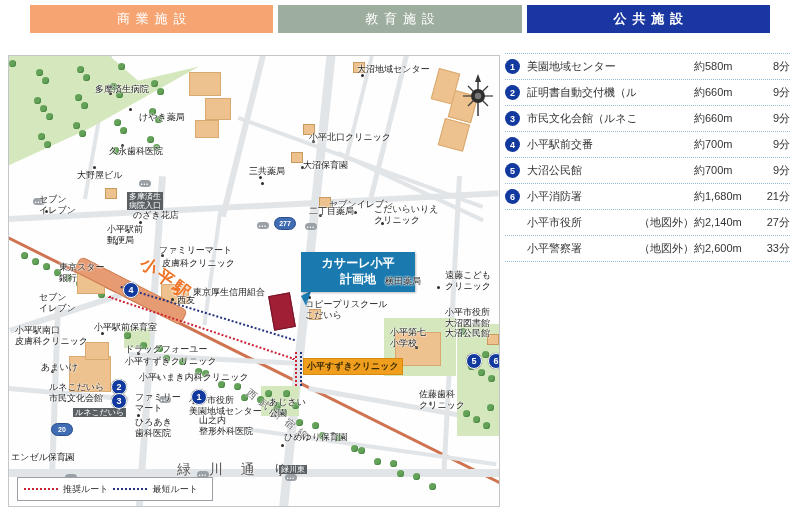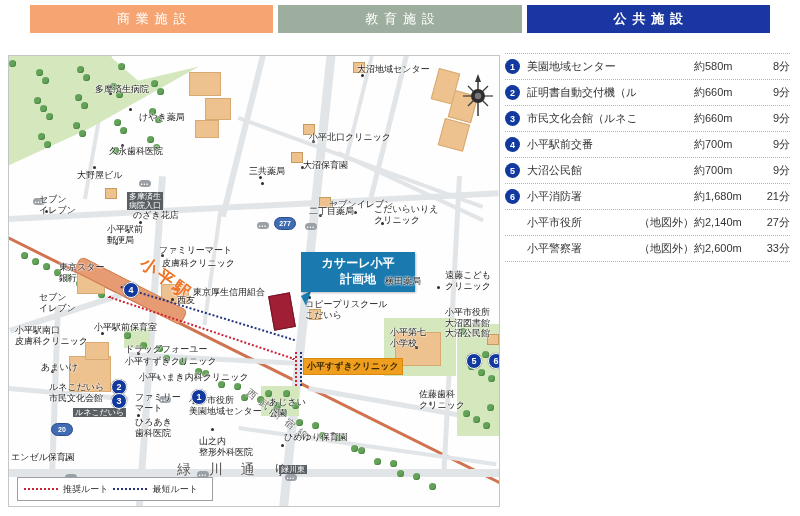--- a/index.html
+++ b/index.html
@@ -307,21 +307,21 @@
         <div class="maplabel" style="left: 32px; top: 306px;">あまいけ</div>
         <div class="maplabel" style="left: 130px; top: 316px;">小平いまき内科クリニック</div>
         <div class="maplabel" style="left: 40px; top: 326px;">ルネこだいら
 市民文化会館</div>
         <div class="maplabel" style="left: 126px; top: 336px;">ファミリー
 マート</div>
         <div class="maplabel" style="left: 180px; top: 339px;">小平市役所
 美園地域センター</div>
         <div class="maplabel" style="left: 126px; top: 361px;">ひろあき
 歯科医院</div>
-        <div class="maplabel" style="left: 190px; top: 380px;">山之内
+        <div class="maplabel" style="left: 190px; top: 359px;">山之内
 整形外科医院</div>
         <div class="maplabel" style="left: 2px; top: 396px;">エンゼル保育園</div>
         <div class="maplabel" style="left: 260px; top: 341px;">あじさい
 公園</div>
         <div class="maplabel" style="left: 275px; top: 376px;">ひめゆり保育園</div>
         <div class="maplabel" style="left: 410px; top: 333px;">佐藤歯科
 クリニック</div>
         <div class="maplabel" style="left: 85px; top: 266px;">小平駅前保育室</div>
         <div class="buslabel" style="left: 118px; top: 136px;">多摩済生
 病院入口</div>

